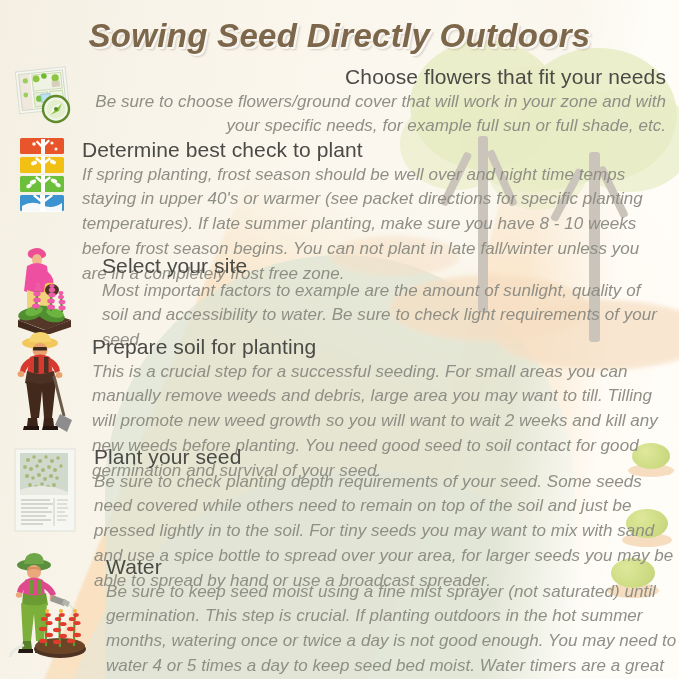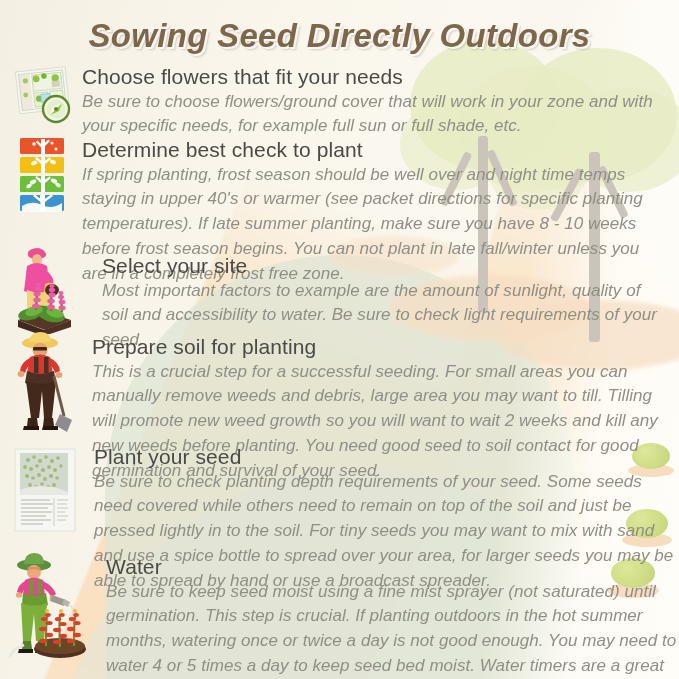--- a/index.html
+++ b/index.html
@@ -155,21 +155,21 @@
   }
 
   
   #step-1 { left: 12px; top: 63px; }
   #step-2 { left: 12px; top: 136px; }
   #step-3 { left: 8px; top: 244px; }
   #step-4 { left: 8px; top: 330px; }
   #step-5 { left: 10px; top: 442px; }
   #step-6 { left: 8px; top: 549px; }
 
-  #step-1 .txt { margin-left: 4px; width: 572px; }
+  #step-1 .txt { margin-left: 16px; width: 572px; text-align: right; }
   #step-2 .txt { margin-left: 8px; width: 576px; }
   #step-3 .txt { margin-left: 24px; width: 560px; }
   #step-4 .txt { margin-left: 14px; width: 580px; }
   #step-5 .txt { margin-left: 12px; width: 582px; }
   #step-6 .txt { margin-left: 14px; width: 580px; }
 
   #step-1 .txt { padding-top: 2px; }
   #step-2 .txt { padding-top: 2px; }
   #step-3 .txt { padding-top: 10px; }
   #step-4 .txt { padding-top: 5px; }

